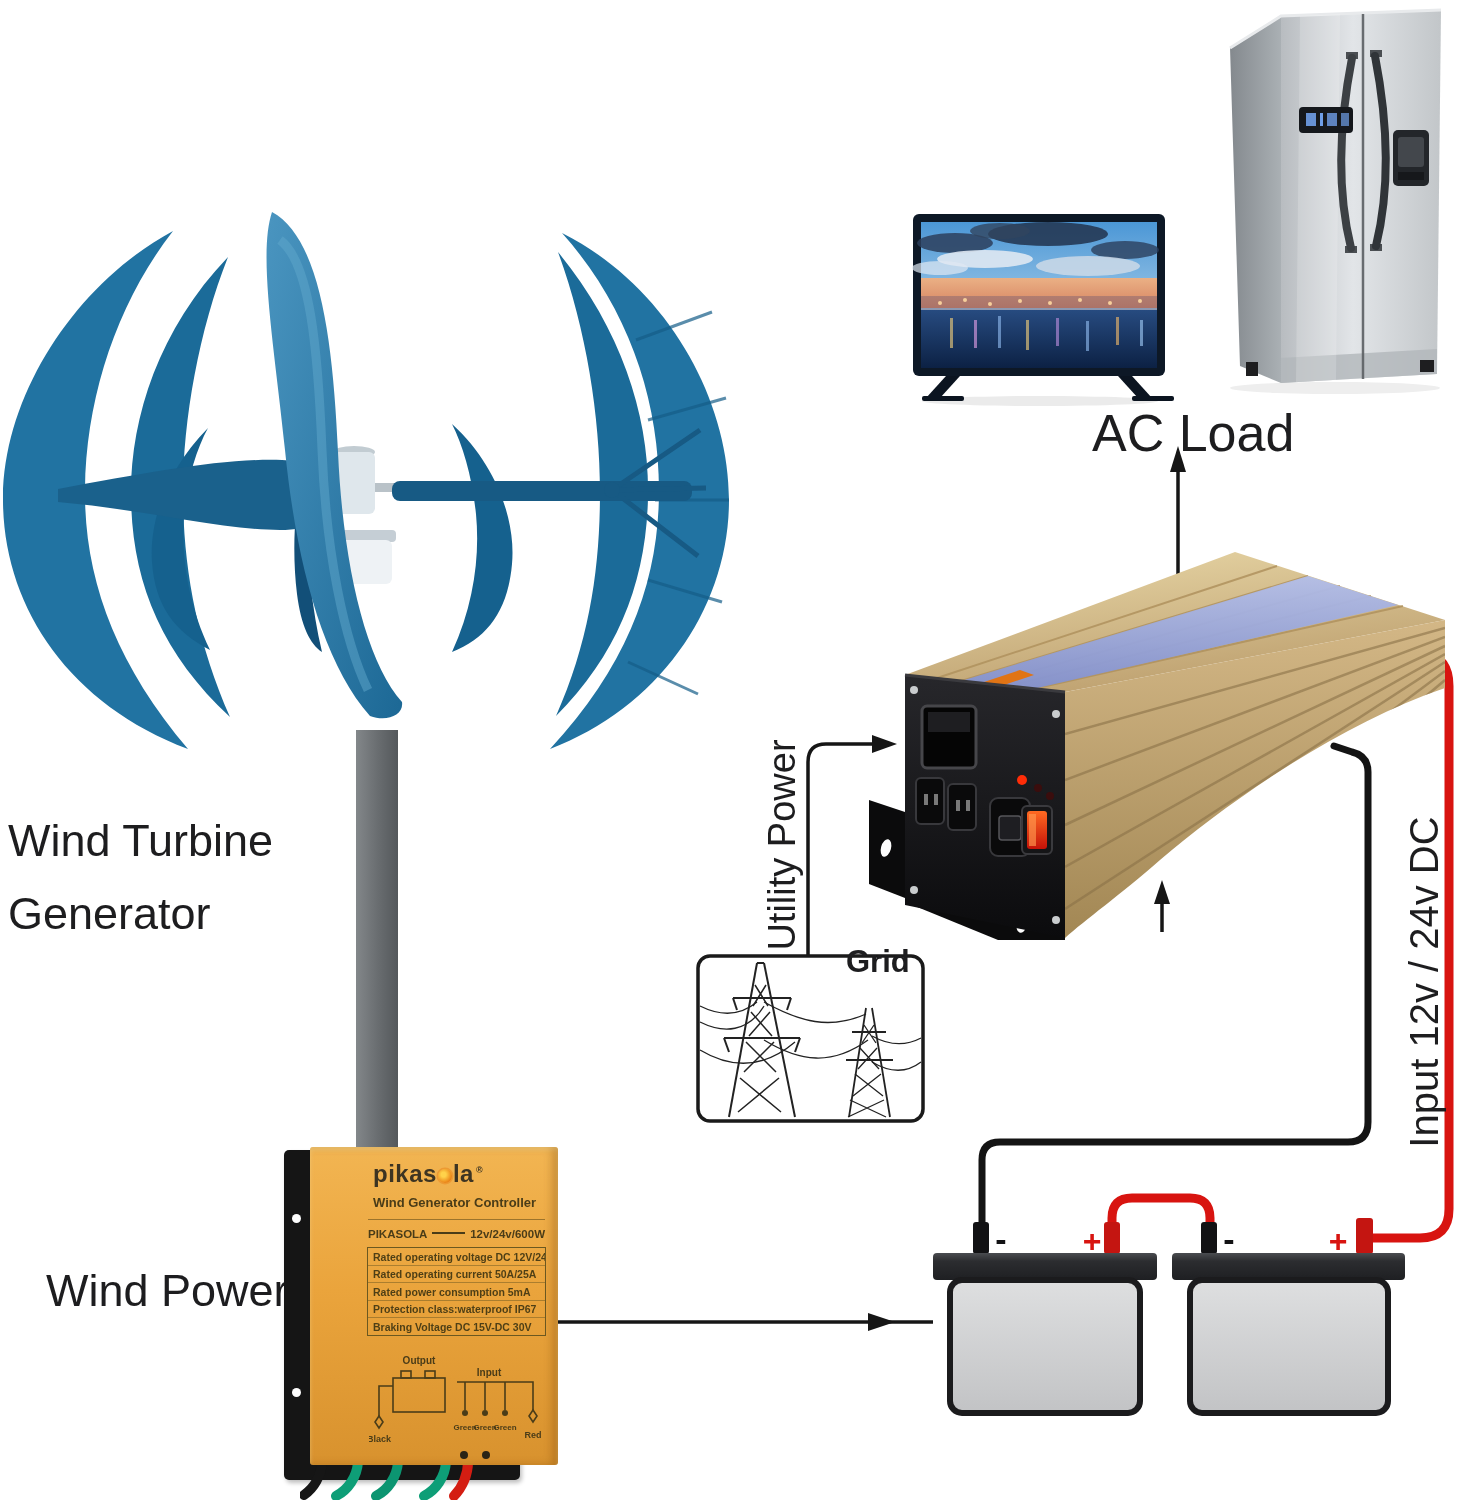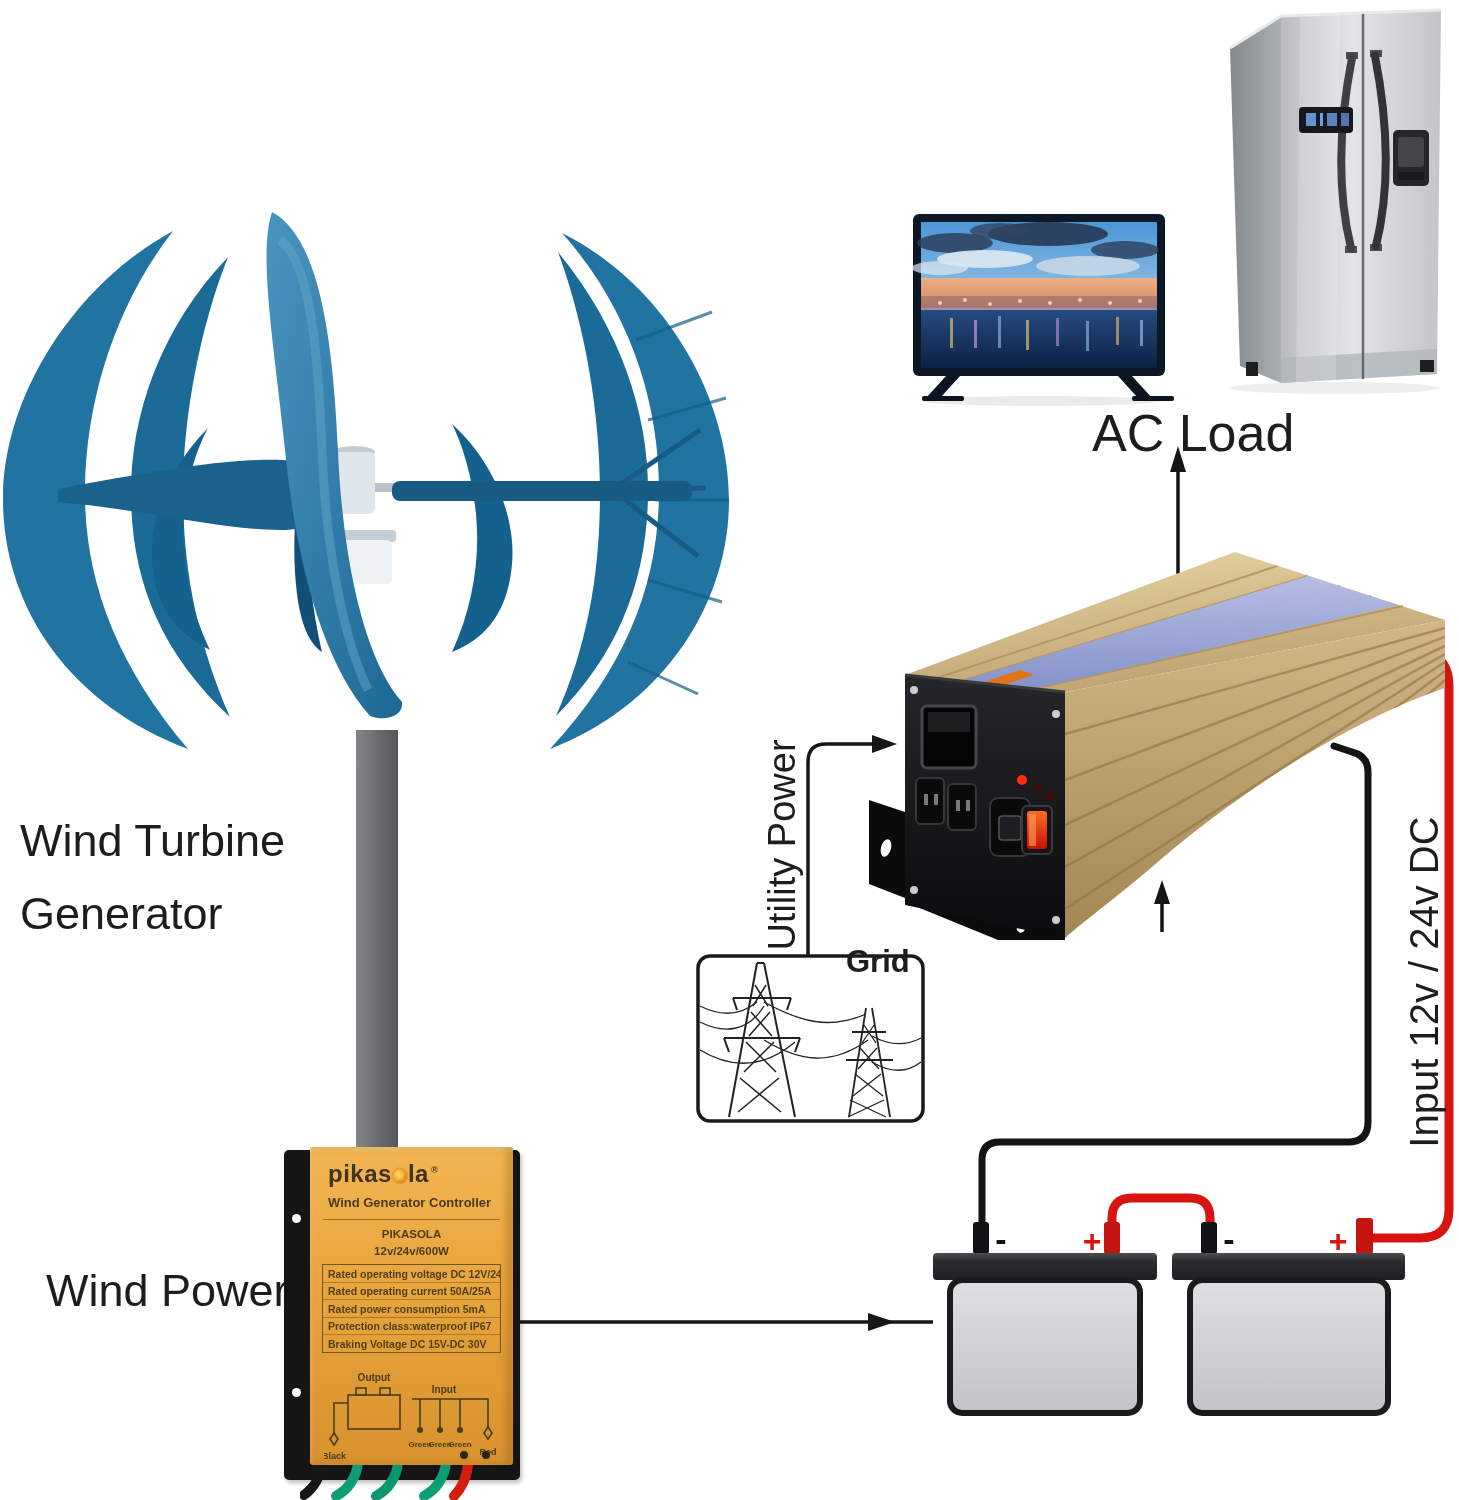--- a/index.html
+++ b/index.html
@@ -1,45 +1,45 @@
 <!DOCTYPE html>
 <html><head>
 <meta charset="utf-8">
 <style>
   html,body{margin:0;padding:0;background:#ffffff;}
   .canvas{position:relative;width:1459px;height:1500px;background:#ffffff;overflow:hidden;
           font-family:"Liberation Sans",sans-serif;color:#1c1c1e;}
   .art{position:absolute;left:0;top:0;z-index:1;}
   .biglabel{position:absolute;z-index:5;font-size:44px;color:#1d1d1f;white-space:nowrap;}
   .biglabel .ln{line-height:1.0;}
-  #wtg-label{left:20px;top:818px;font-size:45px;}
+  #wtg-label{left:8px;top:818px;font-size:45px;}
   #wtg-label .ln2{margin-top:28px;}
   #wpc-label{left:46px;top:1268px;font-size:45px;text-align:right;}
   #wpc-label .ln2{margin-top:26px;}
   #acload-label{left:1092px;top:403px;font-size:52px;}
   #ups-label{left:1076px;top:920px;font-size:41px;}
   #bat-label{left:1046px;top:1426px;font-size:43px;}
   #grid-label{left:846px;top:944px;font-size:31px;font-weight:bold;}
   .rotlabel{position:absolute;z-index:5;text-align:center;white-space:nowrap;transform:rotate(-90deg);color:#1d1d1f;}
   #utility-label{left:655px;top:821px;width:260px;height:48px;font-size:38px;}
   #inputdc-label{left:1206px;top:958px;width:440px;height:48px;font-size:40px;}
   
   .ctrl-bracket{position:absolute;left:284px;top:1150px;width:236px;height:330px;background:#151515;
                 border-radius:5px;z-index:6;box-shadow:2px 3px 4px rgba(0,0,0,.25);}
   .screwhole{position:absolute;width:9px;height:9px;border-radius:50%;background:#fdfdfd;}
   .ctrl-panel{position:absolute;left:310px;top:1147px;width:203px;height:318px;z-index:7;
               background:linear-gradient(180deg,#f2b552 0%,#eaa43c 45%,#d8922e 100%);
-              border-radius:3px;box-shadow:inset -6px 0 9px rgba(110,60,0,.30), inset 0 3px 4px rgba(255,230,160,.5);}
+              border-radius:3px;box-shadow:inset -6px 0 9px rgba(110,60,0,.30), inset 0 3px 4px rgba(255,230,160,.5);padding-left:45px;}
   .logo-row{margin:13px 0 0 18px;font-size:24px;font-weight:bold;color:#3d3422;letter-spacing:.5px;display:flex;align-items:center;}
   .sun-icon{display:inline-block;width:14px;height:14px;border-radius:50%;margin:3px 1px 0 1px;
             background:radial-gradient(circle at 40% 40%, #ffd24a 20%, #e87c12 75%);box-shadow:0 0 0 1.5px rgba(232,124,18,.45);}
   .brand-mark{font-size:9px;font-weight:bold;margin:-8px 0 0 2px;color:#3d3422;}
   .ctrl-title{margin:7px 4px 0 18px;font-size:13px;font-weight:bold;color:#4a3c18;}
   .ctrl-sep{margin:9px 13px 0 13px;border-top:1.5px solid rgba(90,70,20,.55);}
-  .model-row{display:flex;align-items:center;margin:8px 13px 0 13px;font-size:11.5px;font-weight:bold;color:#4a3c18;flex-direction:column;}
+  .model-row{display:flex;align-items:center;margin:8px 13px 0 13px;font-size:11.5px;font-weight:bold;color:#4a3c18;}
   .dashline{flex:1;border-bottom:2px solid #4a3c18;margin:0 5px 3px 5px;}
   .spec-box{margin:7px 12px 0 12px;border:1.5px solid #6b5820;}
   .spec-row{font-size:10.5px;font-weight:bold;color:#4e3f16;padding:2.5px 5px 2px 5px;
             border-bottom:1px solid rgba(107,88,32,.5);white-space:nowrap;overflow:hidden;}
   .spec-row:last-child{border-bottom:none;}
   .wiring-svg{margin:16px 0 0 14px;}
   .conn-dot{position:absolute;width:8px;height:8px;border-radius:50%;background:#2a2416;}
   .ctrl-wires{position:absolute;left:300px;top:1462px;z-index:6;}
   svg text{font-family:"Liberation Sans",sans-serif;}
 </style>

